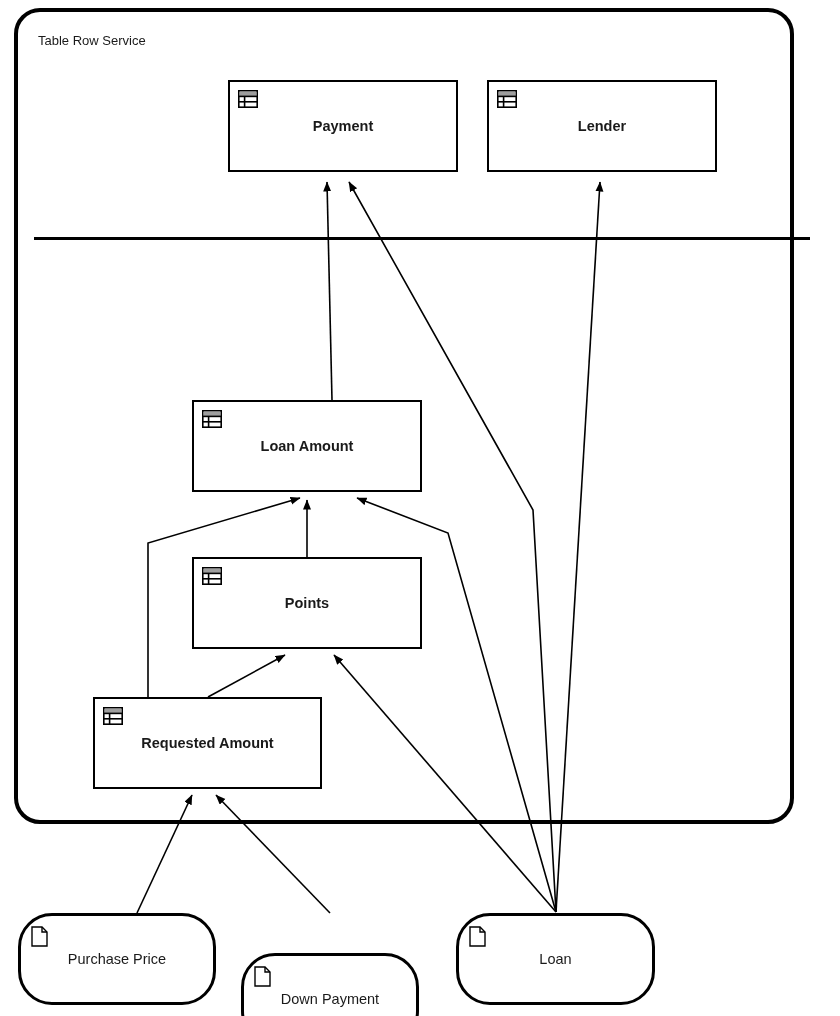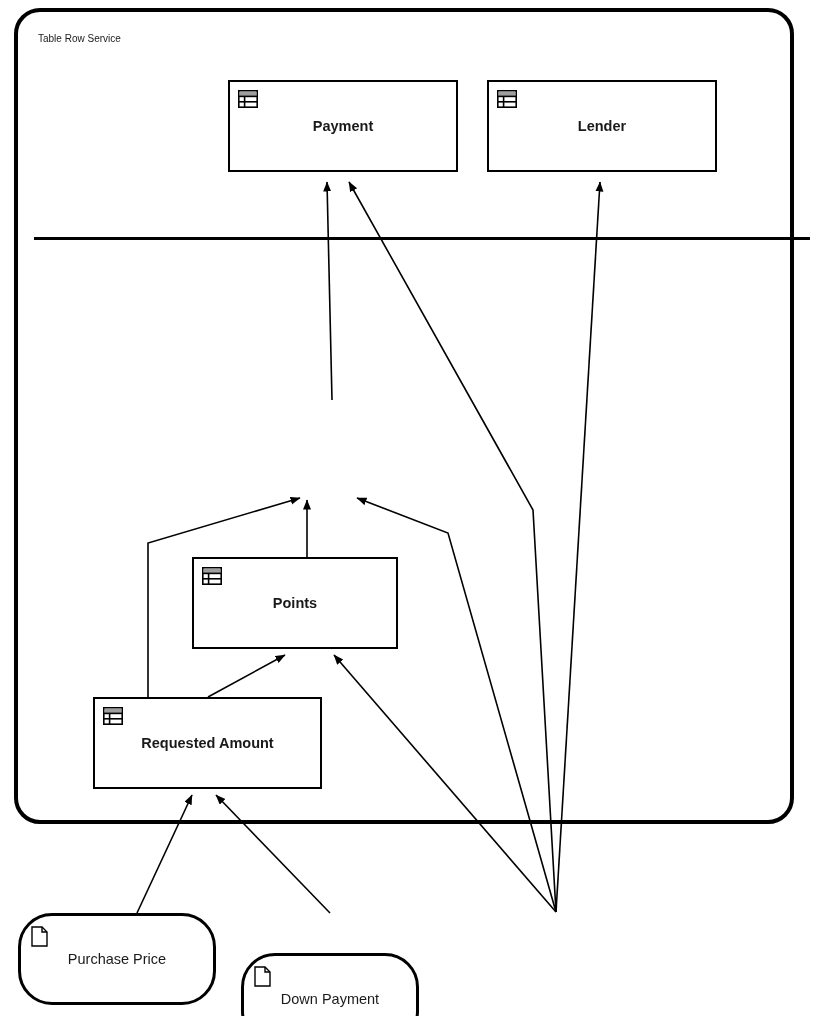--- a/index.html
+++ b/index.html
@@ -34,21 +34,21 @@
     height: 816px;
     border: 4px solid #000000;
     border-radius: 26px;
     background: #ffffff;
     box-sizing: border-box;
   }
   .service-title {
     position: absolute;
     left: 38px;
     top: 34px;
-    font-size: 10px;
+    font-size: 13px;
     color: #1a1a1a;
     line-height: 1;
     white-space: nowrap;
   }
   .service-divider {
     position: absolute;
     left: 16px;
     top: 225px;
     width: 776px;
     height: 0;
@@ -162,22 +162,34 @@
         <rect x="0.8" y="0.8" width="18.4" height="16.4" fill="#ffffff" stroke="#000000" stroke-width="1.6"></rect>
         <rect x="1.6" y="1.6" width="16.8" height="4.6" fill="#9e9e9e"></rect>
         <line x1="0.8" y1="6.4" x2="19.2" y2="6.4" stroke="#000000" stroke-width="1.6"></line>
         <line x1="0.8" y1="11.8" x2="19.2" y2="11.8" stroke="#000000" stroke-width="1.6"></line>
         <line x1="6.6" y1="6.4" x2="6.6" y2="17.2" stroke="#000000" stroke-width="1.6"></line>
       </svg>
     </span>
     <span class="node-label">Lender</span>
   </div>
 
-
-  <div class="node-table" style="left:192px; top:557px; width:206px; height:92px;">
+  <div class="node-table" style="left:192px; top:400px; width:230px; height:92px;">
+    <span class="icon-table">
+      <svg width="20" height="18" viewBox="0 0 20 18" xmlns="http://www.w3.org/2000/svg">
+        <rect x="0.8" y="0.8" width="18.4" height="16.4" fill="#ffffff" stroke="#000000" stroke-width="1.6"></rect>
+        <rect x="1.6" y="1.6" width="16.8" height="4.6" fill="#9e9e9e"></rect>
+        <line x1="0.8" y1="6.4" x2="19.2" y2="6.4" stroke="#000000" stroke-width="1.6"></line>
+        <line x1="0.8" y1="11.8" x2="19.2" y2="11.8" stroke="#000000" stroke-width="1.6"></line>
+        <line x1="6.6" y1="6.4" x2="6.6" y2="17.2" stroke="#000000" stroke-width="1.6"></line>
+      </svg>
+    </span>
+    <span class="node-label">Loan Amount</span>
+  </div>
+
+  <div class="node-table" style="left:192px; top:557px; width:230px; height:92px;">
     <span class="icon-table">
       <svg width="20" height="18" viewBox="0 0 20 18" xmlns="http://www.w3.org/2000/svg">
         <rect x="0.8" y="0.8" width="18.4" height="16.4" fill="#ffffff" stroke="#000000" stroke-width="1.6"></rect>
         <rect x="1.6" y="1.6" width="16.8" height="4.6" fill="#9e9e9e"></rect>
         <line x1="0.8" y1="6.4" x2="19.2" y2="6.4" stroke="#000000" stroke-width="1.6"></line>
         <line x1="0.8" y1="11.8" x2="19.2" y2="11.8" stroke="#000000" stroke-width="1.6"></line>
         <line x1="6.6" y1="6.4" x2="6.6" y2="17.2" stroke="#000000" stroke-width="1.6"></line>
       </svg>
     </span>
     <span class="node-label">Points</span>
@@ -209,14 +221,23 @@
   <div class="node-rounded" style="left:241px; top:913px; width:178px; height:92px;margin-top:40px;">
     <span class="icon-doc">
       <svg width="17" height="21" viewBox="0 0 17 21" xmlns="http://www.w3.org/2000/svg">
         <path d="M1,1 L11,1 L16,6 L16,20 L1,20 Z" fill="#ffffff" stroke="#000000" stroke-width="1.4" stroke-linejoin="miter"></path>
         <path d="M11,1 L11,6 L16,6" fill="none" stroke="#000000" stroke-width="1.4"></path>
       </svg>
     </span>
     <span class="node-label">Down Payment</span>
   </div>
 
+  <div class="node-rounded" style="left:456px; top:913px; width:199px; height:92px;">
+    <span class="icon-doc">
+      <svg width="17" height="21" viewBox="0 0 17 21" xmlns="http://www.w3.org/2000/svg">
+        <path d="M1,1 L11,1 L16,6 L16,20 L1,20 Z" fill="#ffffff" stroke="#000000" stroke-width="1.4" stroke-linejoin="miter"></path>
+        <path d="M11,1 L11,6 L16,6" fill="none" stroke="#000000" stroke-width="1.4"></path>
+      </svg>
+    </span>
+    <span class="node-label">Loan</span>
+  </div>
 
 </div>
 
 </body></html>

